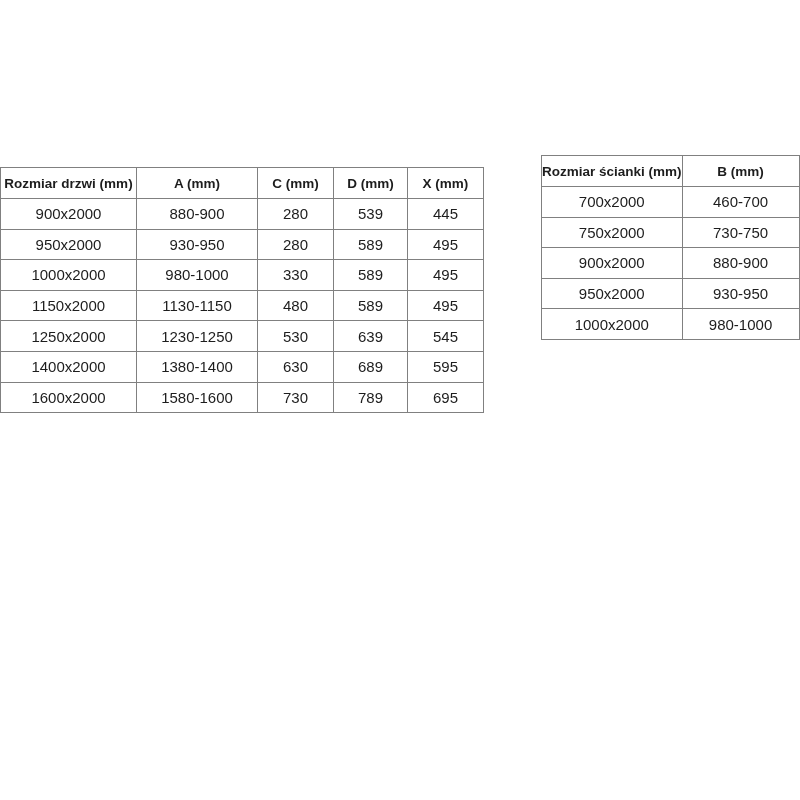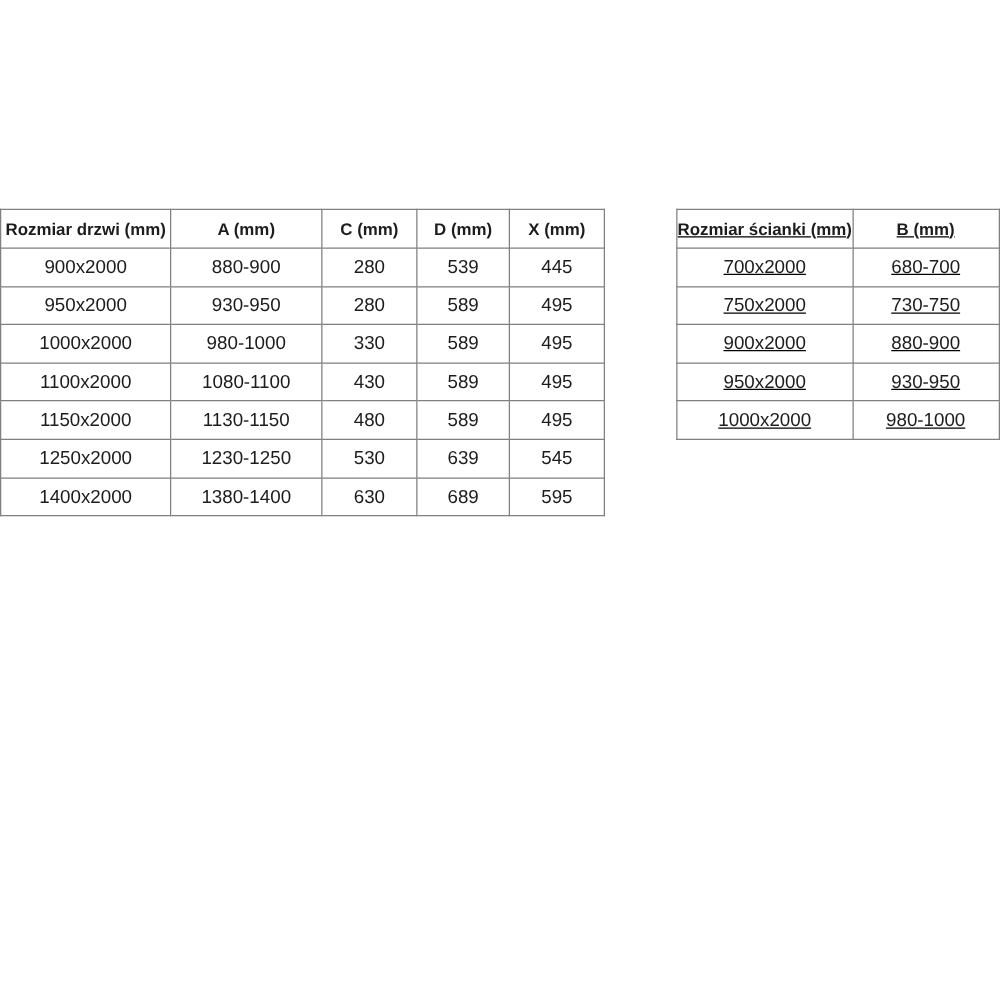--- a/index.html
+++ b/index.html
@@ -36,21 +36,21 @@
   .dim-table th {
     font-weight: bold;
     font-size: 13.5px;
     height: 30px;
   }
   .dim-table td {
     font-size: 15px;
     height: 29.6px;
   }
   #door-table { left: 0px; top: 152px; }
-  #wall-table { left: 541px; top: 152px; text-decoration: underline; }
+  #wall-table { left: 541px; top: 140px; }
 </style>
 </head>
 <body>
 
 <div id="page">
   <table id="door-table" class="dim-table">
       <colgroup>
         <col style="width: 136px;">
         <col style="width: 121px;">
         <col style="width: 76px;">
@@ -82,64 +82,64 @@
           <td>495</td>
         </tr>
         <tr>
           <td>1000x2000</td>
           <td>980-1000</td>
           <td>330</td>
           <td>589</td>
           <td>495</td>
         </tr>
         <tr>
-          <td>1100x2000</td>
-          <td>1080-1100</td>
-          <td>430</td>
-          <td>589</td>
-          <td>495</td>
-        </tr>
-        <tr>
           <td>1150x2000</td>
           <td>1130-1150</td>
           <td>480</td>
           <td>589</td>
           <td>495</td>
         </tr>
         <tr>
           <td>1250x2000</td>
           <td>1230-1250</td>
           <td>530</td>
           <td>639</td>
           <td>545</td>
         </tr>
         <tr>
           <td>1400x2000</td>
           <td>1380-1400</td>
           <td>630</td>
           <td>689</td>
           <td>595</td>
         </tr>
+        <tr>
+          <td>1600x2000</td>
+          <td>1580-1600</td>
+          <td>730</td>
+          <td>789</td>
+          <td>695</td>
+        </tr>
       </tbody>
     </table>
   <table id="wall-table" class="dim-table">
       <colgroup>
         <col style="width: 139px;">
         <col style="width: 117px;">
       </colgroup>
       <thead>
         <tr>
           <th>Rozmiar ścianki (mm)</th>
           <th>B (mm)</th>
         </tr>
       </thead>
       <tbody>
         <tr>
           <td>700x2000</td>
-          <td>680-700</td>
+          <td>460-700</td>
         </tr>
         <tr>
           <td>750x2000</td>
           <td>730-750</td>
         </tr>
         <tr>
           <td>900x2000</td>
           <td>880-900</td>
         </tr>
         <tr>

